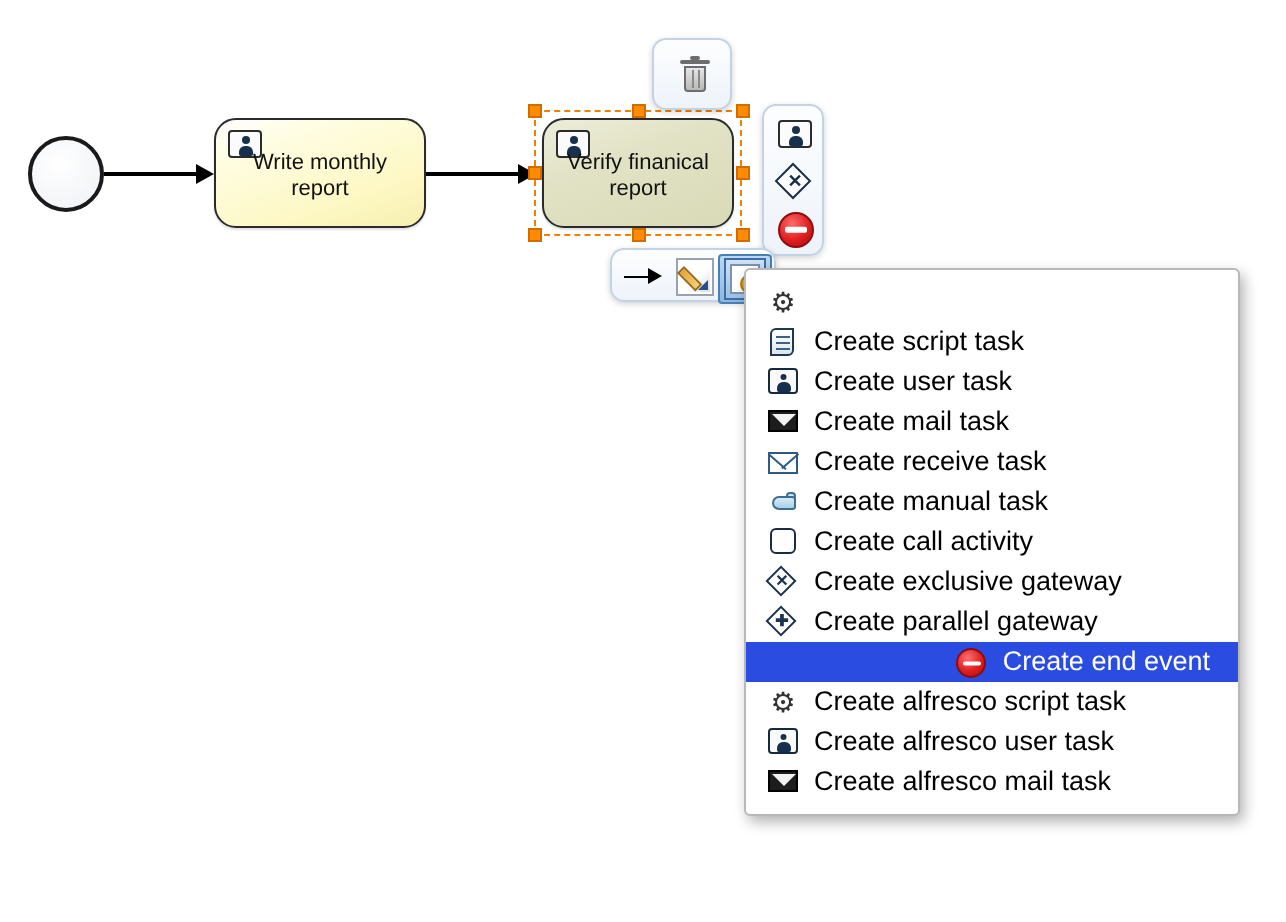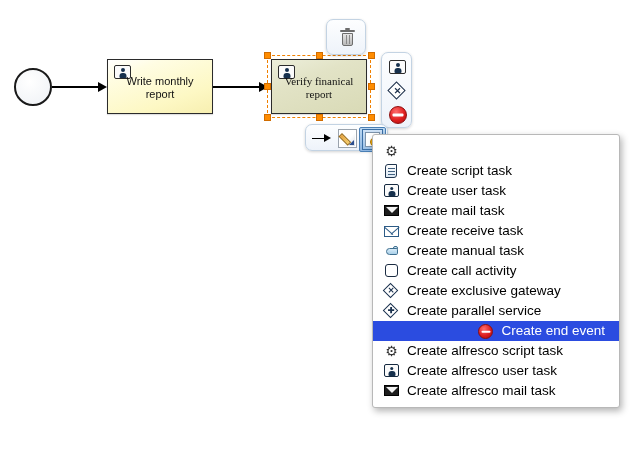--- a/index.html
+++ b/index.html
@@ -22,27 +22,26 @@
   }
   .flow-line{position:absolute;height:2px;background:#000;}
   .arrow-head{
     position:absolute;width:0;height:0;
     border-top:5px solid transparent;
     border-bottom:5px solid transparent;
     border-left:9px solid #000;
   }
   .task{
     position:absolute;box-sizing:border-box;
-    border:1px solid #2b2b2b;border-radius:0;
+    border:1px solid #2b2b2b;border-radius:11px;
     background:linear-gradient(160deg,#ffffff 0%,#fffde3 22%,#fdf8c4 70%,#f7efb0 100%);
     box-shadow:0 1px 1px rgba(0,0,0,.12);
   }
   .task.selected{
     background:linear-gradient(160deg,#eceeda 0%,#e2e3c6 35%,#d9dab6 100%);
-    font-family:Liberation Serif, serif;
   }
   .task-label{
     position:absolute;left:0;right:0;top:50%;transform:translateY(-45%);
     text-align:center;font-size:11px;color:#111;line-height:13px;
     padding:0 6px;box-sizing:border-box;
   }
   .task-type-icon{
     position:absolute;left:6px;top:5px;
     width:17px;height:14px;
     border:1px solid #2c2c2c;border-radius:2px;
@@ -319,21 +318,21 @@
       </span>
       <span class="mi-lbl">Create exclusive gateway</span>
     </div>
     <div class="mi">
       <span class="mi-ico">
         <span class="ic-dia">
           <span class="dd"></span>
           <span class="gx">✚</span>
         </span>
       </span>
-      <span class="mi-lbl">Create parallel service</span>
+      <span class="mi-lbl">Create parallel gateway</span>
     </div>
     <div class="mi sel">
       <span class="mi-ico">
         <span class="ic-end"></span>
       </span>
       <span class="mi-lbl">Create end event</span>
     </div>
     <div class="mi">
       <span class="mi-ico">
         <span class="ic-gear">⚙</span>

